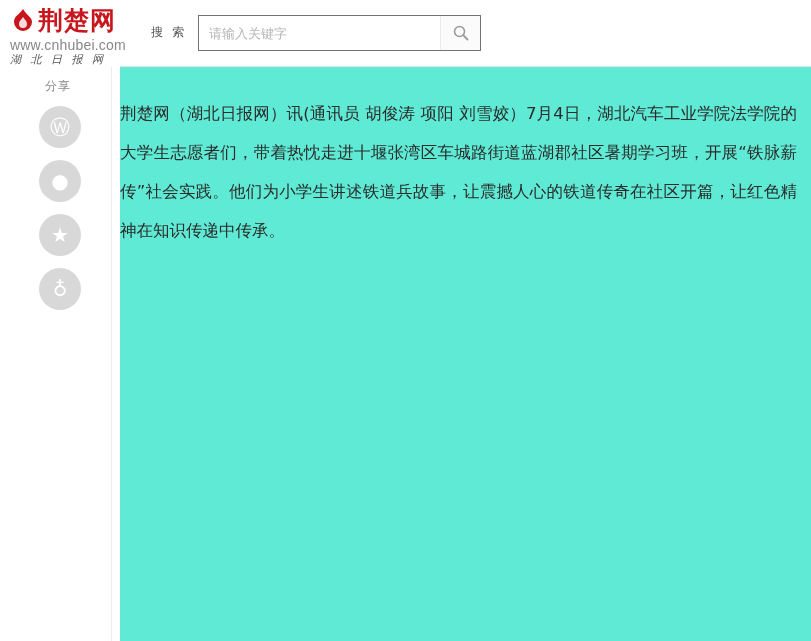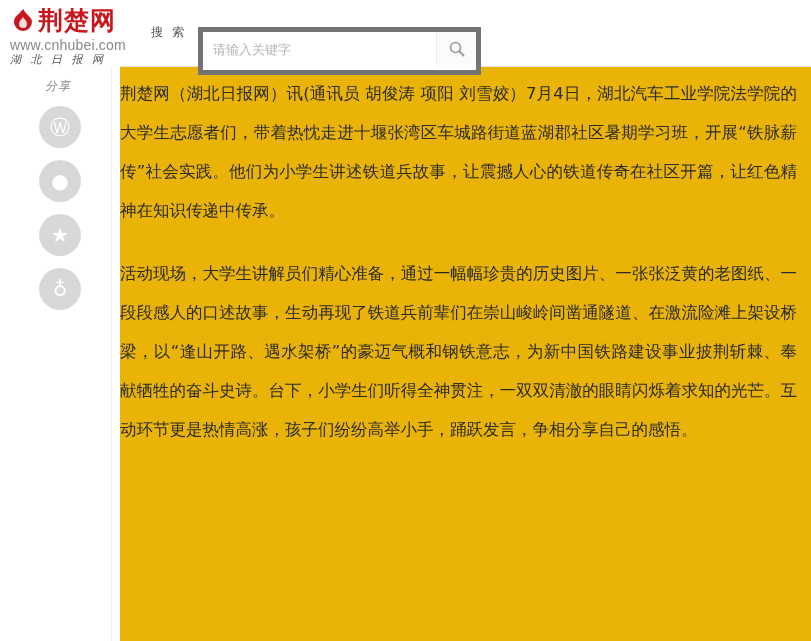--- a/index.html
+++ b/index.html
@@ -10,21 +10,21 @@
     width: 811px;
     height: 641px;
     background: #ffffff;
     font-family: "Liberation Sans", sans-serif;
     overflow: hidden;
   }
   .page {
     position: relative;
     width: 811px;
     height: 641px;
-    background: #eab308;
+    background: #5eead4;
   }
 
   
   .header {
     position: absolute;
     left: 0;
     top: 0;
     width: 811px;
     height: 66px;
     background: #ffffff;
@@ -85,24 +85,24 @@
     left: 151px;
     top: 24px;
     font-size: 12px;
     color: #555555;
     letter-spacing: 3px;
     font-family: Liberation Sans, sans-serif;
   }
   .search-box {
     position: absolute;
     left: 198px;
-    top: 27px;
+    top: 15px;
     width: 283px;
-    height: 48px;
-    border: 5px solid #737373;
+    height: 36px;
+    border: 1px solid #737373;
     background: #ffffff;
     box-sizing: border-box;
   }
   .search-input {
     position: absolute;
     left: 0;
     top: 0;
     width: 243px;
     height: 34px;
     border: none;
@@ -141,21 +141,20 @@
     background: #ffffff;
   }
   .share-title {
     position: absolute;
     left: 45px;
     top: 12px;
     font-size: 12px;
     color: #8a8a8a;
     letter-spacing: 1px;
     font-family: "DejaVu Sans", sans-serif;
-    font-style: italic;
   }
   .share-icon {
     position: absolute;
     left: 39px;
     width: 42px;
     height: 42px;
     border-radius: 50%;
     background: #d8d8d8;
     cursor: pointer;
   }
@@ -184,21 +183,21 @@
   }
 
   
   .article {
     position: absolute;
     left: 120px;
     top: 66px;
     width: 691px;
     height: 575px;
     box-sizing: border-box;
-    padding: 8px 14px 0 0;
+    padding: 28px 14px 0 0;
     overflow: hidden;
   }
   .article p {
     margin: 0 0 24px 0;
     font-size: 16.5px;
     line-height: 39px;
     color: #2b2b2b;
     text-align: justify;
     text-justify: inter-ideograph;
     font-family: "DejaVu Sans", "Liberation Sans", sans-serif;
@@ -250,16 +249,15 @@
     </div>
     <div class="share-icon i3">
       <span class="share-glyph">♁</span>
     </div>
   </div>
 
   <div class="v-divider"></div>
 
   <div class="article">
     <p>荆楚网（湖北日报网）讯(通讯员 胡俊涛 项阳 刘雪姣）7月4日，湖北汽车工业学院法学院的大学生志愿者们，带着热忱走进十堰张湾区车城路街道蓝湖郡社区暑期学习班，开展“铁脉薪传”社会实践。他们为小学生讲述铁道兵故事，让震撼人心的铁道传奇在社区开篇，让红色精神在知识传递中传承。</p>
-    <p>活动现场，大学生讲解员们精心准备，通过一幅幅珍贵的历史图片、一张张泛黄的老图纸、一段段感人的口述故事，生动再现了铁道兵前辈们在崇山峻岭间凿通隧道、在激流险滩上架设桥梁，以“逢山开路、遇水架桥”的豪迈气概和钢铁意志，为新中国铁路建设事业披荆斩棘、奉献牺牲的奋斗史诗。台下，小学生们听得全神贯注，一双双清澈的眼睛闪烁着求知的光芒。互动环节更是热情高涨，孩子们纷纷高举小手，踊跃发言，争相分享自己的感悟。</p>
   </div>
 
 </div>
 
 </body></html>

